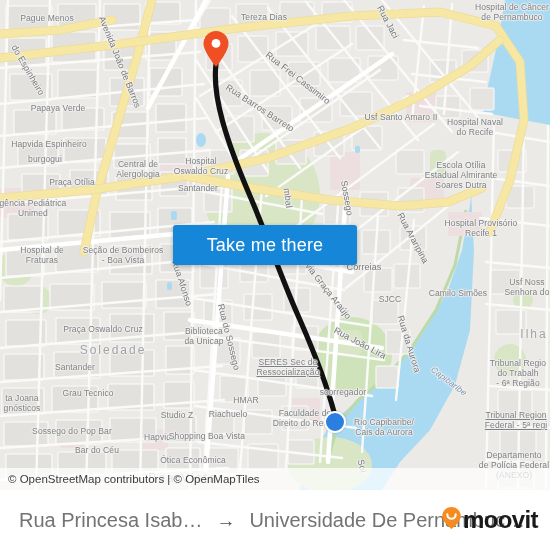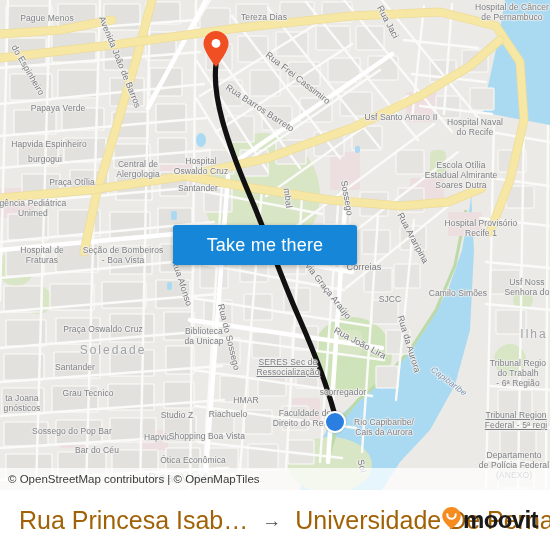--- a/index.html
+++ b/index.html
@@ -95,22 +95,22 @@
     display: flex; align-items: center;
   }
   .route-ends {
     display: flex; align-items: center;
     gap: 14px;
     padding-left: 19px;
     flex: 1 1 auto;
     min-width: 0;
   }
   .endpoint {
-    font-size: 25px;
-    color: #a16207;
+    font-size: 20px;
+    color: #737373;
     white-space: nowrap;
   }
   .arrow-icon {
     color: #4a4a4a;
     font-size: 19px;
     line-height: 1;
   }
   .moovit {
     display: flex; align-items: center;
     gap: 1px;

